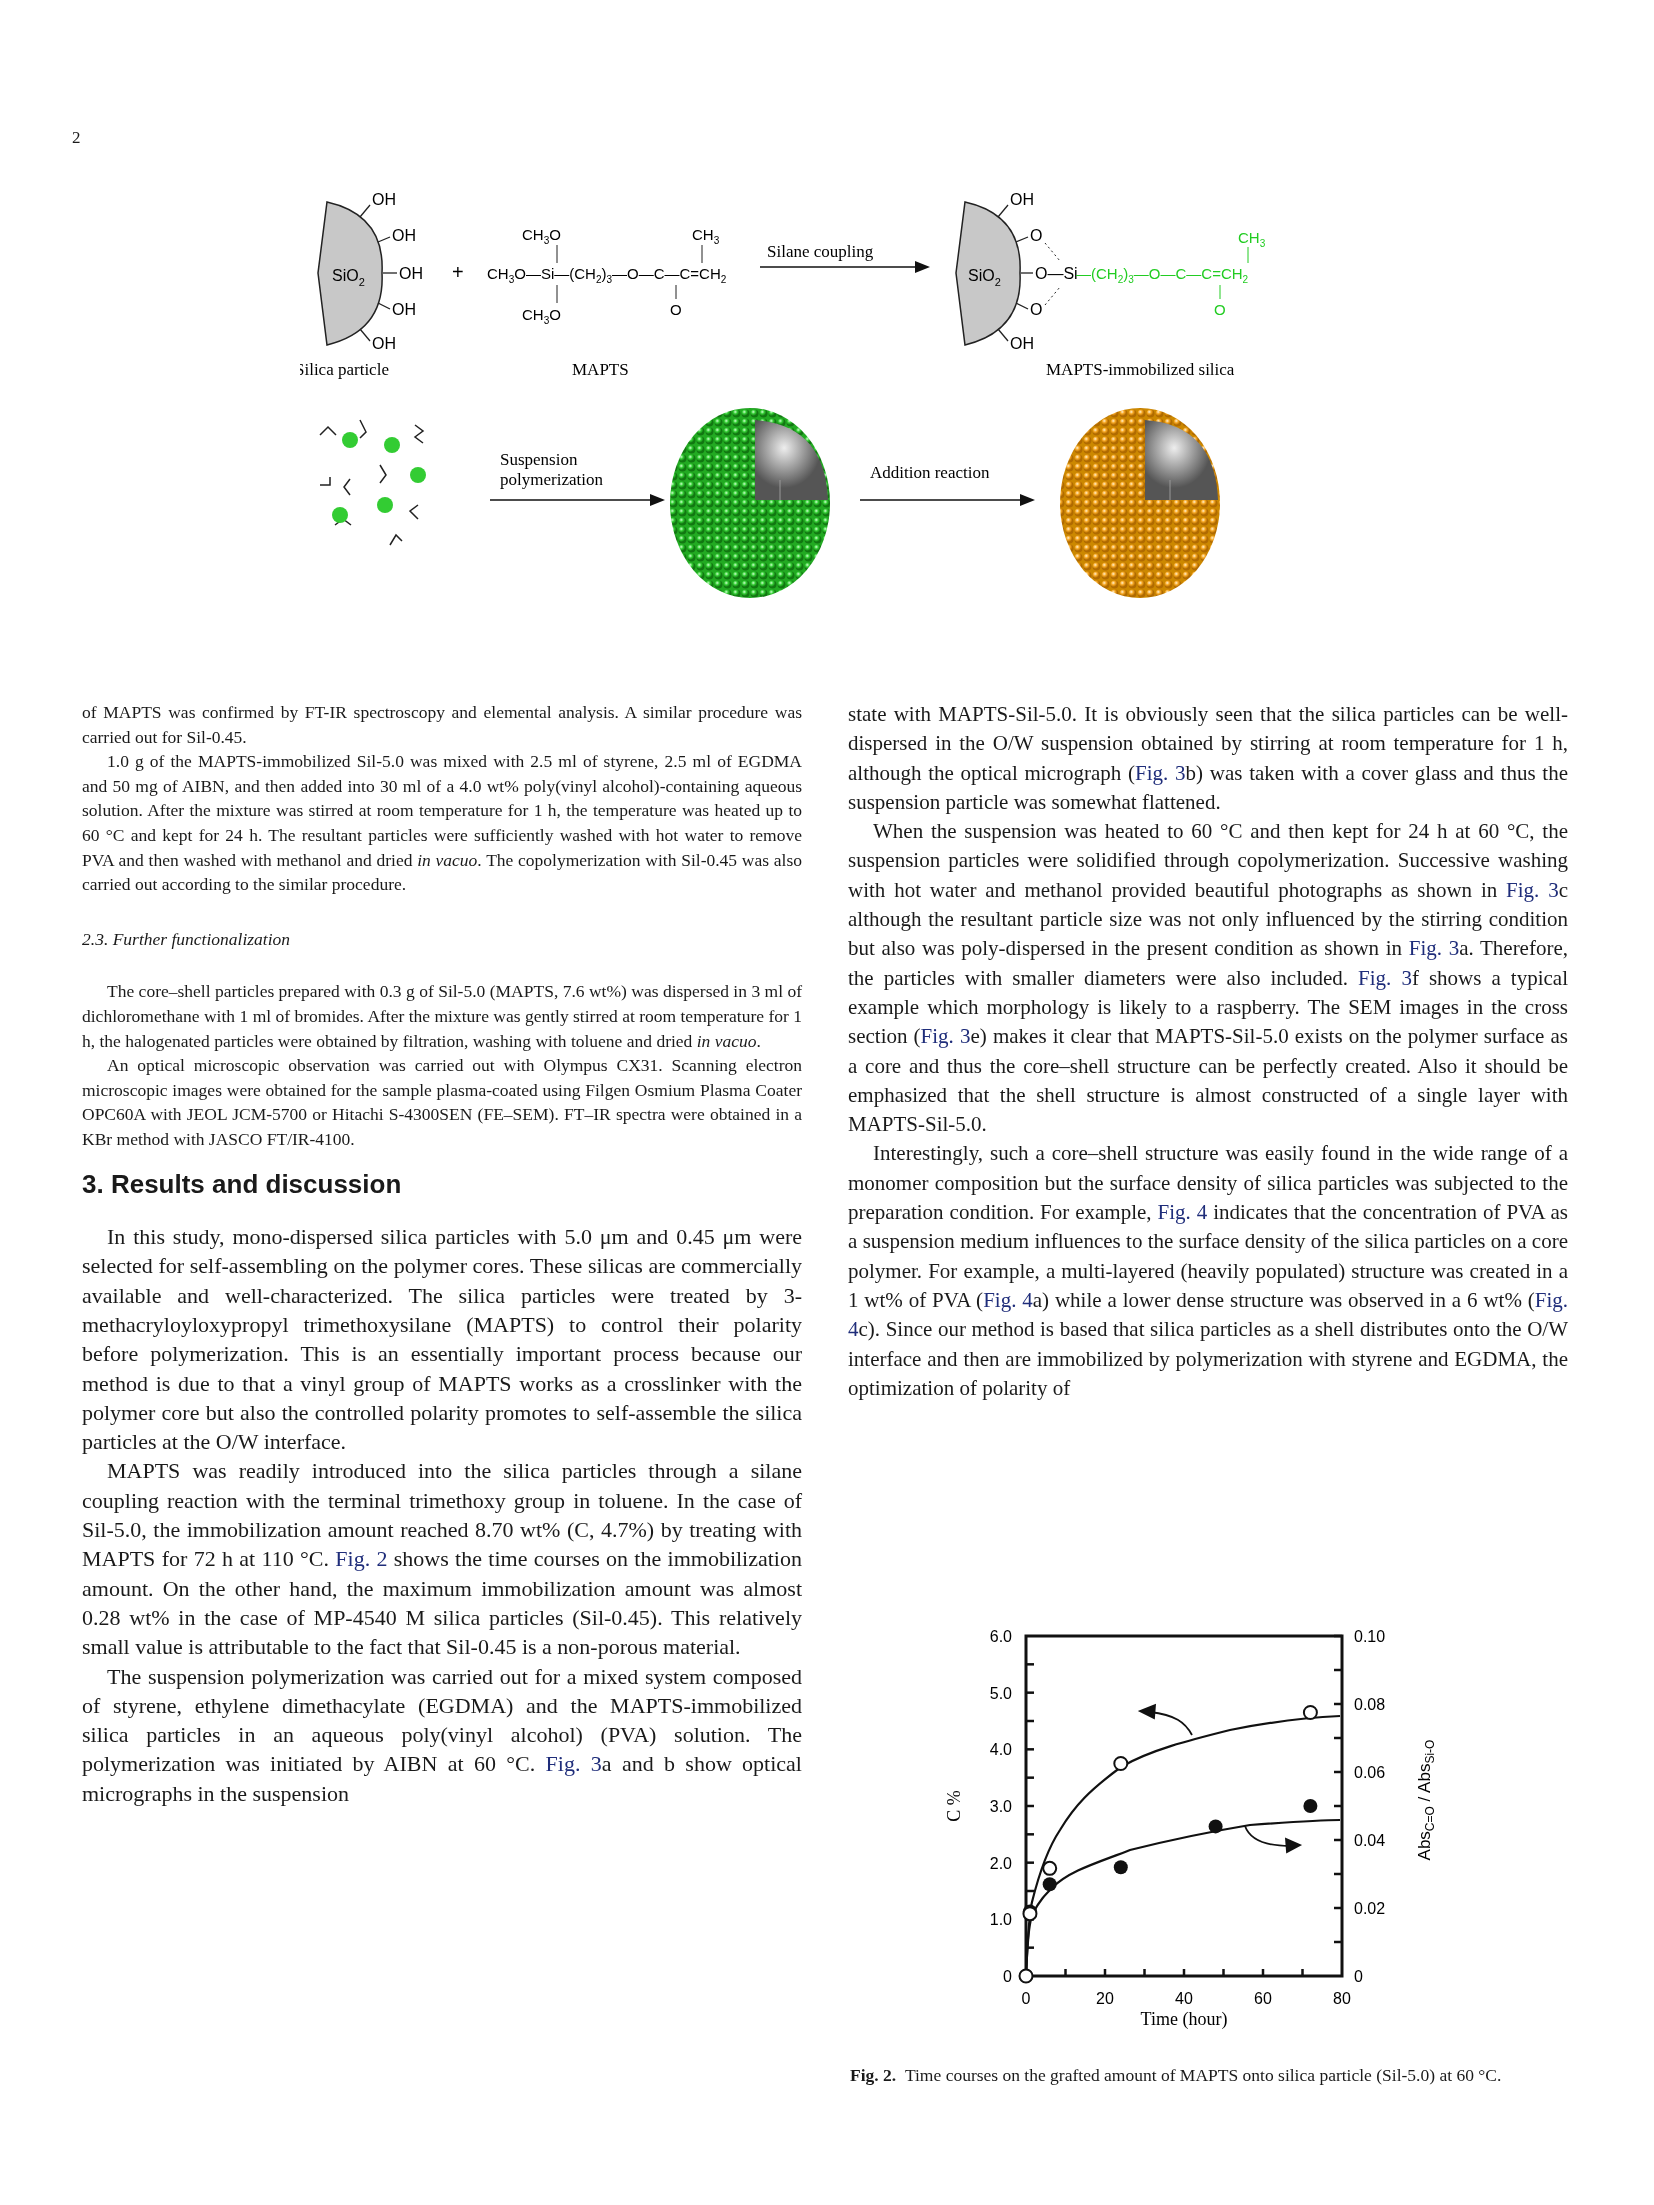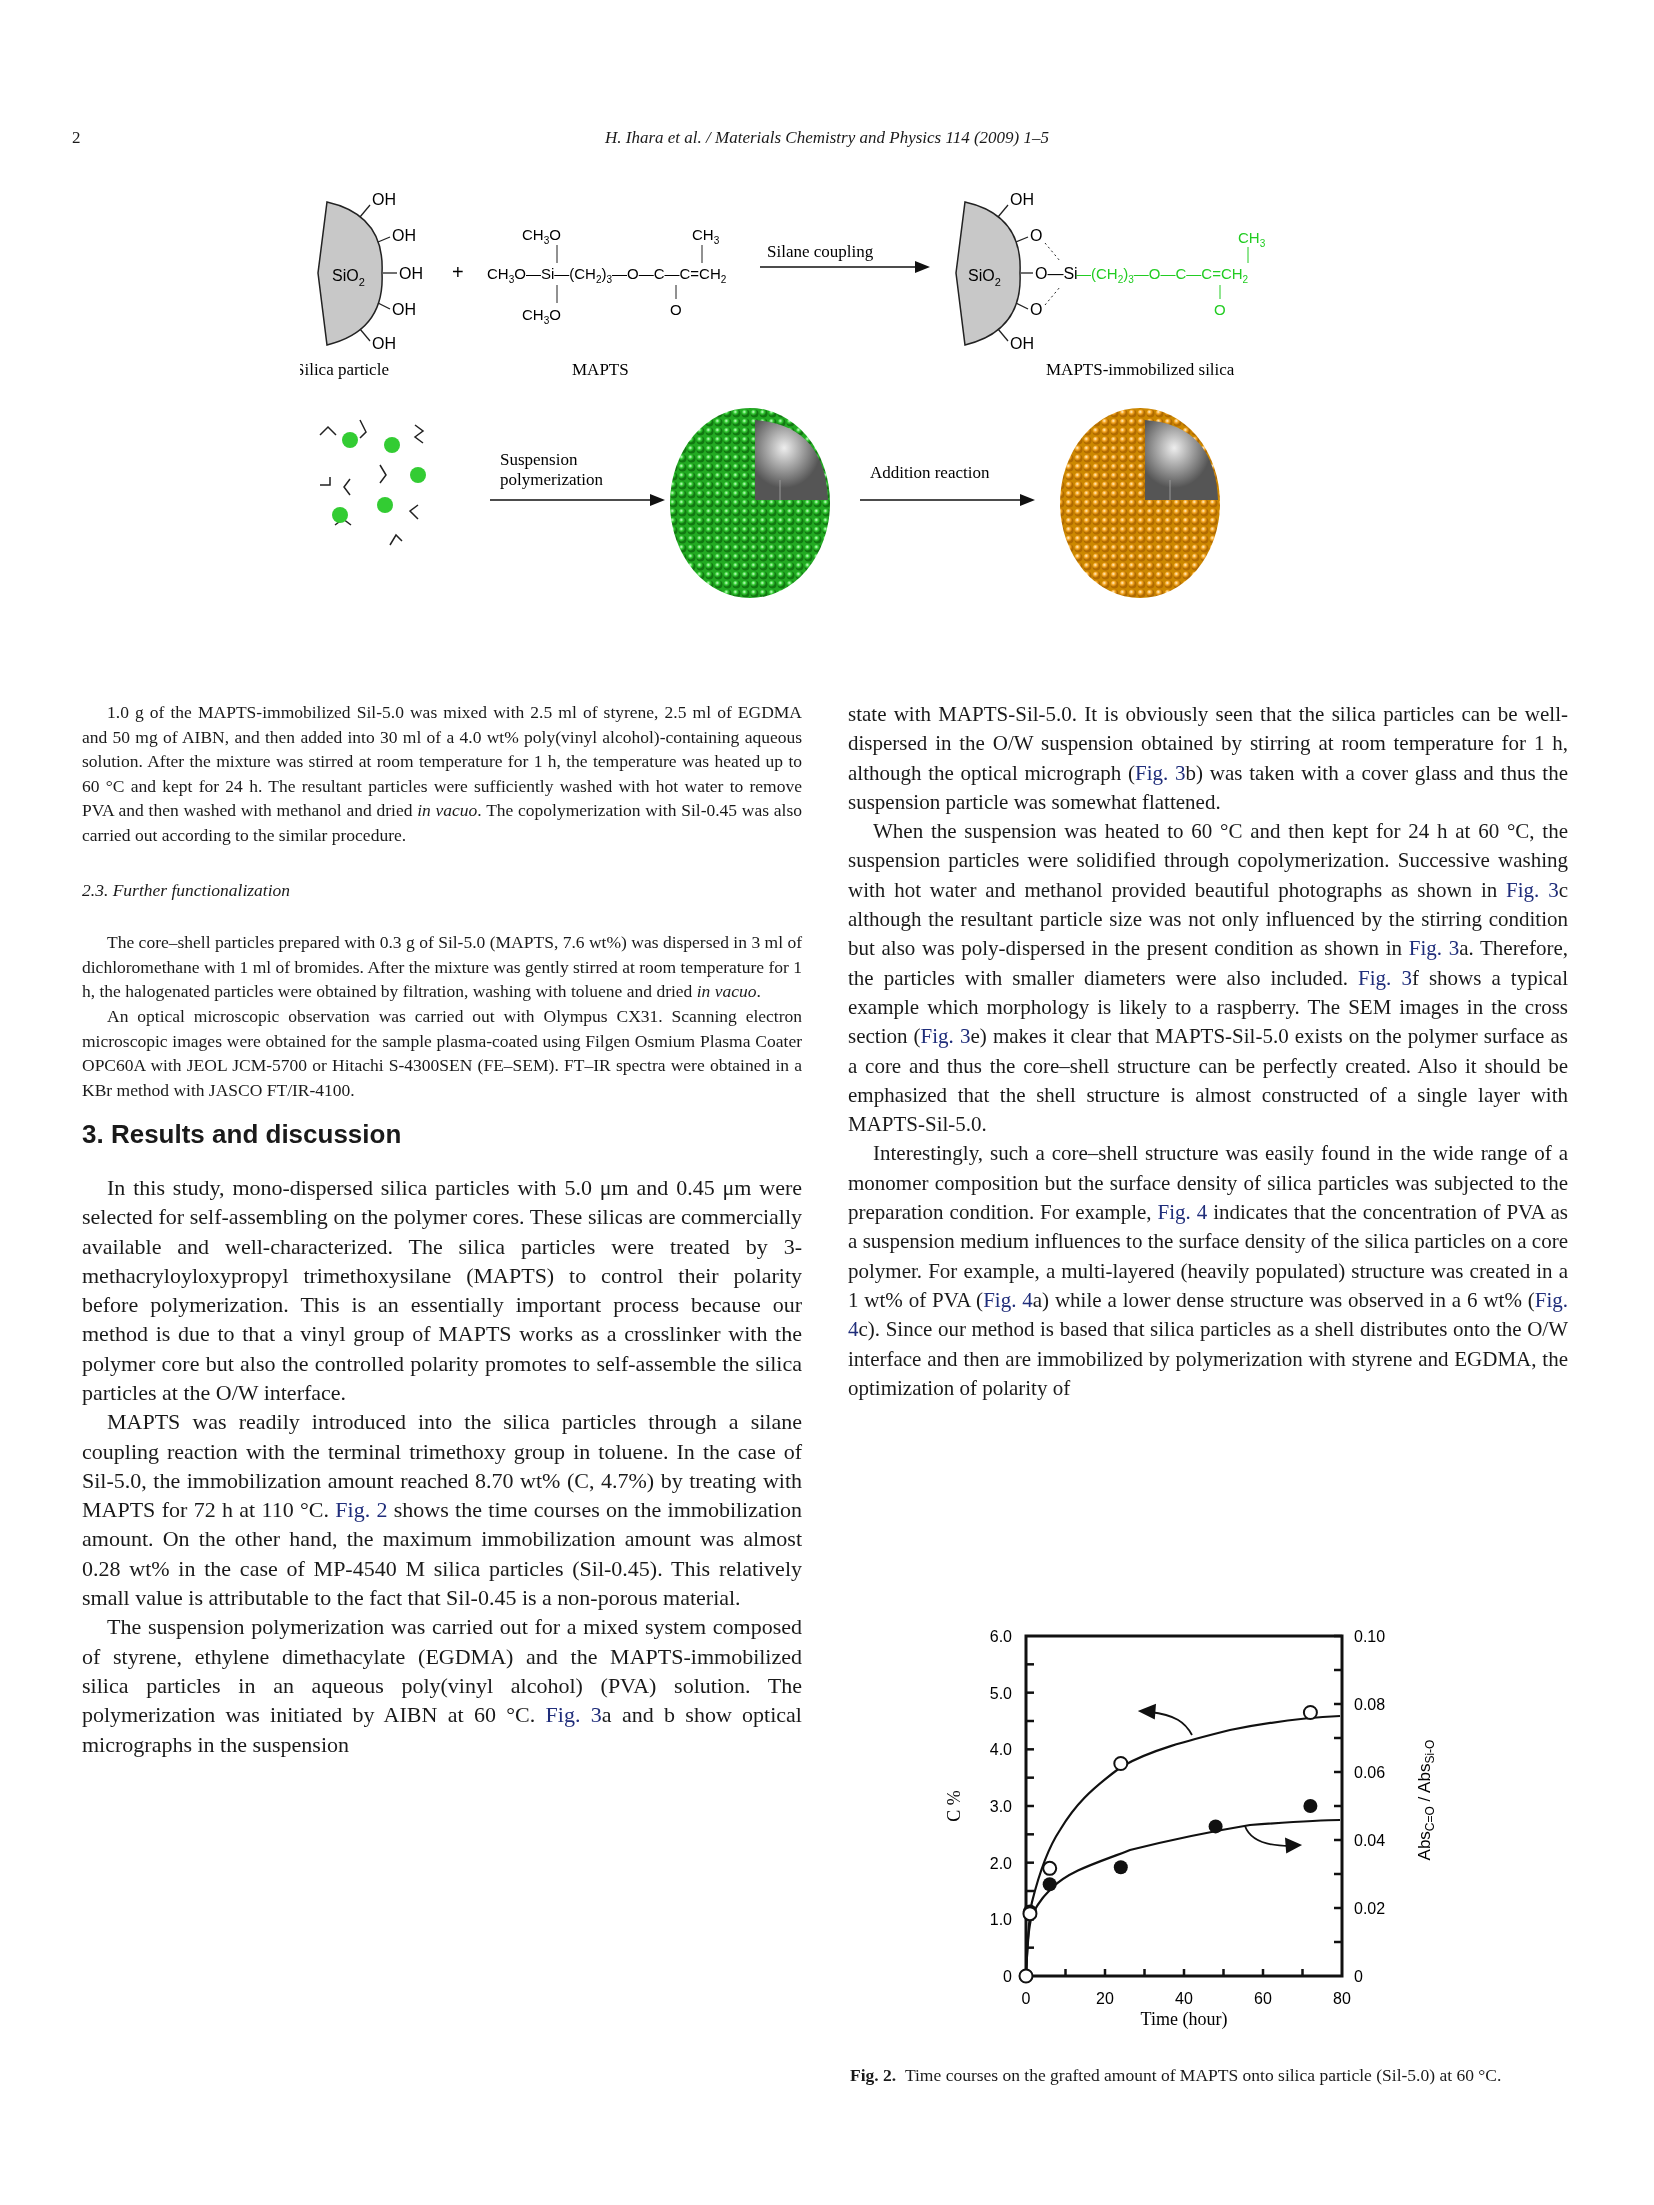--- a/index.html
+++ b/index.html
@@ -23,21 +23,20 @@
   .fig2 { position: absolute; left: 900px; top: 1630px; width: 560px; height: 400px; }
   .fig2-caption { position: absolute; left: 850px; top: 2063px; width: 720px; font-size: 17.5px; line-height: 24px; }
   svg text { font-family: "Liberation Sans", "DejaVu Sans", sans-serif; }
   .serif-text { font-family: "Liberation Serif", "DejaVu Serif", serif; }
 </style>
 </head>
 <body>
 
 <div class="running-head">
   <span class="page-num">2</span>
-  <span class="journal-ref">H. Ihara et al. / Materials Chemistry and Physics 114 (2009) 1–5</span>
 </div>
 
 <div class="fig1">
   <svg width="1050" height="430" viewBox="0 0 1050 430">
 
     <g>
       <path d="M27,27 Q85,40 82,98 Q85,156 27,170 L18,98 Z" fill="#c8c8c8" stroke="#222" stroke-width="1.5"></path>
       <text x="32" y="106" font-size="16">SiO<tspan font-size="11" dy="5">2</tspan></text>
       <line x1="60" y1="42" x2="70" y2="30" stroke="#222" stroke-width="1.3"></line>
         <text x="72" y="30" font-size="16">OH</text>
@@ -155,20 +154,21 @@
     </g>
     <g>
       <ellipse cx="840" cy="328" rx="80" ry="95" fill="url(#porange)"></ellipse>
       <path d="M845,245 Q915,250 918,325 L845,325 Z" fill="url(#gcore)"></path>
       <line x1="870" y1="305" x2="870" y2="325" stroke="#999"></line>
     </g>
   </svg>
 </div>
 
 <div class="col col-left">
+  <p>of MAPTS was confirmed by FT-IR spectroscopy and elemental analysis. A similar procedure was carried out for Sil-0.45.</p>
   <p class="indent"><span>1.0 g of the MAPTS-immobilized Sil-5.0 was mixed with 2.5 ml of styrene, 2.5 ml of EGDMA and 50 mg of AIBN, and then added into 30 ml of a 4.0 wt% poly(vinyl alcohol)-containing aqueous solution. After the mixture was stirred at room temperature for 1 h, the temperature was heated up to 60 °C and kept for 24 h. The resultant particles were sufficiently washed with hot water to remove PVA and then washed with methanol and dried </span><i>in vacuo</i><span>. The copolymerization with Sil-0.45 was also carried out according to the similar procedure.</span></p>
   <p class="subsec">2.3.   Further functionalization</p>
   <p class="indent"><span>The core–shell particles prepared with 0.3 g of Sil-5.0 (MAPTS, 7.6 wt%) was dispersed in 3 ml of dichloromethane with 1 ml of bromides. After the mixture was gently stirred at room temperature for 1 h, the halogenated particles were obtained by filtration, washing with toluene and dried </span><i>in vacuo</i><span>.</span></p>
   <p class="indent">An optical microscopic observation was carried out with Olympus CX31. Scanning electron microscopic images were obtained for the sample plasma-coated using Filgen Osmium Plasma Coater OPC60A with JEOL JCM-5700 or Hitachi S-4300SEN (FE–SEM). FT–IR spectra were obtained in a KBr method with JASCO FT/IR-4100.</p>
   <p class="sec">3.  Results and discussion</p>
   <p class="indent big">In this study, mono-dispersed silica particles with 5.0 μm and 0.45 μm were selected for self-assembling on the polymer cores. These silicas are commercially available and well-characterized. The silica particles were treated by 3-methacryloyloxypropyl trimethoxysilane (MAPTS) to control their polarity before polymerization. This is an essentially important process because our method is due to that a vinyl group of MAPTS works as a crosslinker with the polymer core but also the controlled polarity promotes to self-assemble the silica particles at the O/W interface.</p>
   <p class="indent big"><span>MAPTS was readily introduced into the silica particles through a silane coupling reaction with the terminal trimethoxy group in toluene. In the case of Sil-5.0, the immobilization amount reached 8.70 wt% (C, 4.7%) by treating with MAPTS for 72 h at 110 °C. </span><a class="link">Fig. 2</a><span> shows the time courses on the immobilization amount. On the other hand, the maximum immobilization amount was almost 0.28 wt% in the case of MP-4540 M silica particles (Sil-0.45). This relatively small value is attributable to the fact that Sil-0.45 is a non-porous material.</span></p>
   <p class="indent big"><span>The suspension polymerization was carried out for a mixed system composed of styrene, ethylene dimethacylate (EGDMA) and the MAPTS-immobilized silica particles in an aqueous poly(vinyl alcohol) (PVA) solution. The polymerization was initiated by AIBN at 60 °C. </span><a class="link">Fig. 3</a><span>a and b show optical micrographs in the suspension</span></p>
 </div>
 

